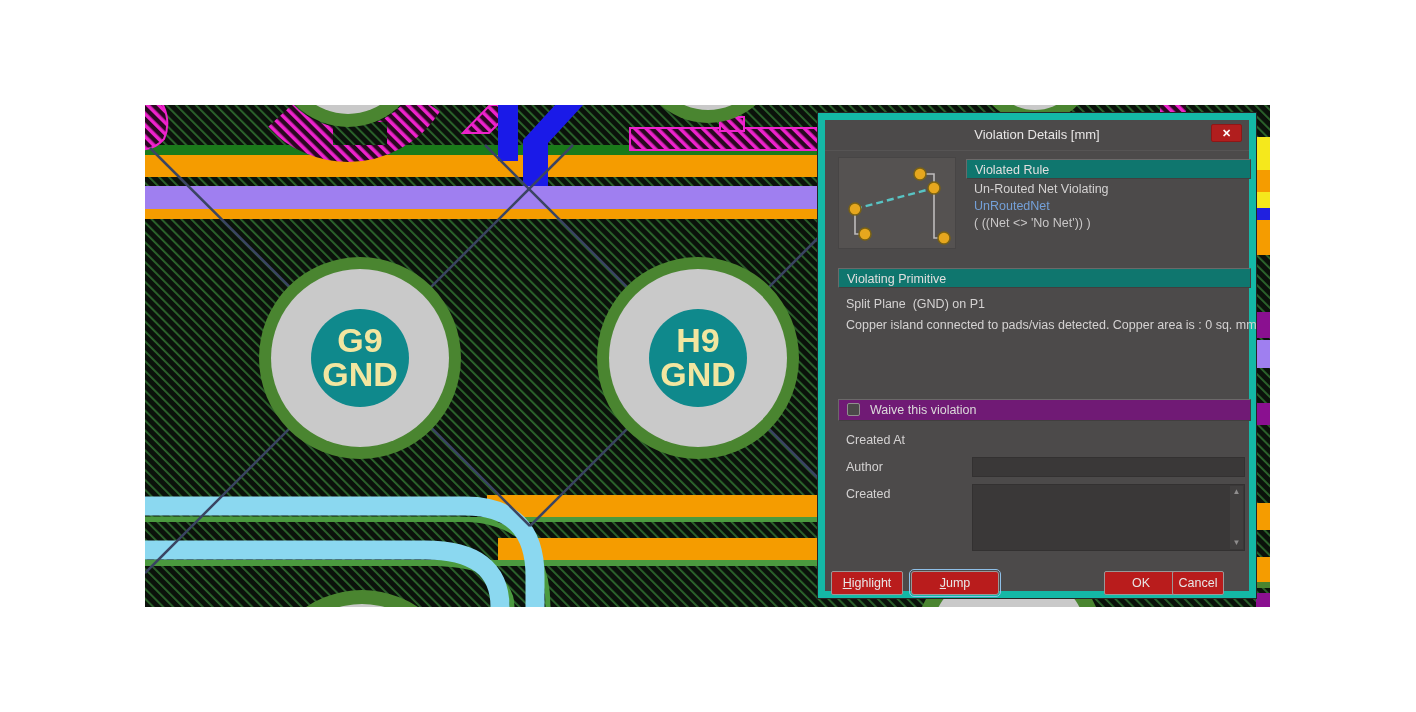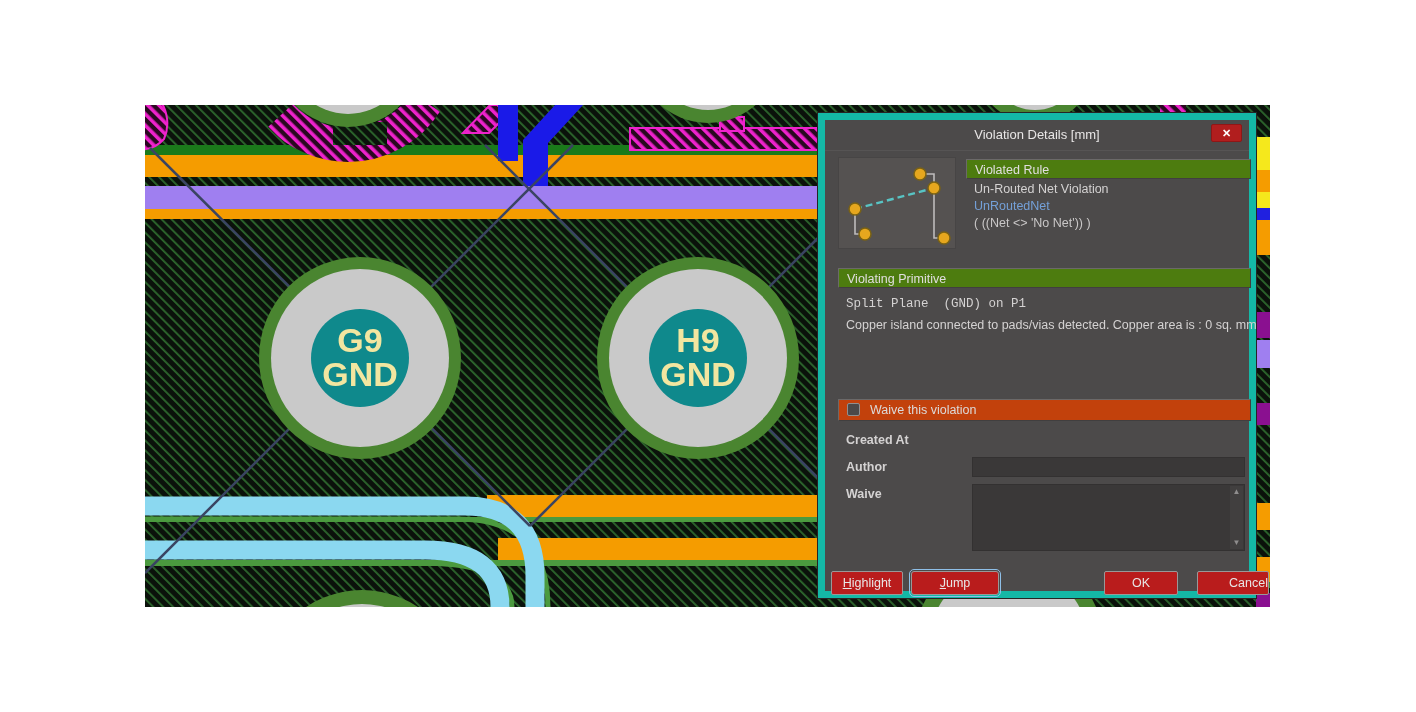--- a/index.html
+++ b/index.html
@@ -12,49 +12,49 @@
   .dialog{position:absolute;left:818px;top:113px;width:438px;height:485px;
           background:#4c4a4a;border:7px solid #14b8a6;box-sizing:border-box;
           box-shadow:0 0 0 1px #262424;color:#d8d6d6;font-size:12.5px;}
   .dlg-title{position:absolute;left:0;top:0;width:100%;height:30px;line-height:30px;
              text-align:center;color:#e8e6e6;font-size:13px;border-bottom:1px solid #565454;}
   .dlg-close{position:absolute;top:4px;right:7px;width:31px;height:18px;background:#b11e1e;
              border:1px solid #8f1616;border-radius:2px;color:#ffffff;font-size:11px;font-weight:bold;
              line-height:17px;text-align:center;cursor:pointer;box-sizing:border-box;}
   .icon-panel{position:absolute;left:13px;top:37px;width:118px;height:92px;background:#555251;
               border:1px solid #474545;box-sizing:border-box;}
-  .sect-hdr{position:absolute;height:20px;line-height:20px;background:#4d7c0f;
+  .sect-hdr{position:absolute;height:20px;line-height:20px;background:#0f766e;
             border:1px solid #6b6969;border-bottom-color:#413f3f;border-right-color:#413f3f;
             box-sizing:border-box;padding-left:8px;color:#e0dede;}
   .hdr-rule{left:141px;top:39px;width:285px;}
   .hdr-prim{left:13px;top:148px;width:413px;}
   .txtline{position:absolute;white-space:pre;color:#d4d2d2;}
   .link{color:#74a0d8;text-align:center;}
-  .waive-bar{position:absolute;left:13px;top:279px;width:413px;height:22px;background:#c2410c;
+  .waive-bar{position:absolute;left:13px;top:279px;width:413px;height:22px;background:#701a75;
              border:1px solid #6b6969;border-bottom-color:#413f3f;border-right-color:#413f3f;
              box-sizing:border-box;}
   .chk{position:absolute;left:8px;top:3px;width:13px;height:13px;background:#4b4949;
        border:1px solid #918f8f;border-radius:2px;box-sizing:border-box;cursor:pointer;}
   .waive-lbl{position:absolute;left:31px;top:0;line-height:20px;color:#dcdada;}
-  .field-lbl{position:absolute;left:21px;color:#d4d2d2;font-weight:bold;}
+  .field-lbl{position:absolute;left:21px;color:#d4d2d2;}
   .inp{position:absolute;background:#3a3838;border:1px solid #333131;box-sizing:border-box;}
   .author-inp{left:147px;top:337px;width:273px;height:20px;}
   .reason-box{left:147px;top:364px;width:273px;height:67px;}
   .sb{position:absolute;right:1px;top:1px;width:13px;height:63px;background:#413f3f;}
   .sb .ar{position:absolute;left:0;width:13px;height:12px;color:#8f8d8d;font-size:8px;
           line-height:12px;text-align:center;cursor:pointer;}
   .sb .up{top:0;} .sb .dn{bottom:0;}
   .btn{position:absolute;top:451px;height:24px;background:#b91c1c;border:1px solid #9a9898;
        border-radius:2px;color:#e8e6e6;font-size:12.5px;text-align:center;line-height:22px;
        box-sizing:border-box;cursor:pointer;}
   .btn .accel{text-decoration:underline;}
   .btn-highlight{left:6px;width:72px;}
   .btn-jump{left:86px;width:88px;outline:1px solid #8fc0e8;outline-offset:1px;border-radius:3px;}
   .btn-ok{left:279px;width:74px;}
-  .btn-cancel{left:372px;width:72px;text-align:right;}
+  .btn-cancel{left:347px;width:52px;}
 </style>
 </head>
 <body>
 
 <div class="page">
 
   <div class="pcb-stage">
     <svg width="1125" height="502" viewBox="0 0 1125 502">
       <defs>
         <pattern id="hg" patternUnits="userSpaceOnUse" width="7" height="7" patternTransform="rotate(-45)">
@@ -174,37 +174,37 @@
           <circle cx="81" cy="16" r="6"></circle>
           <circle cx="95" cy="30" r="6"></circle>
           <circle cx="16" cy="51" r="6"></circle>
           <circle cx="26" cy="76" r="6"></circle>
           <circle cx="105" cy="80" r="6"></circle>
         </g>
       </svg>
     </div>
 
     <div class="sect-hdr hdr-rule">Violated Rule</div>
-    <div class="txtline" style="left:149px;top:62px;">Un-Routed Net Violation</div>
+    <div class="txtline" style="left:149px;top:62px;">Un-Routed Net Violating</div>
     <div class="txtline link" style="left:149px;top:79px;">UnRoutedNet</div>
     <div class="txtline" style="left:149px;top:96px;color:#c9c7c7;">( ((Net &lt;&gt; 'No Net')) )</div>
 
     <div class="sect-hdr hdr-prim">Violating Primitive</div>
-    <div class="txtline" style="left:21px;top:177px;font-family:Liberation Mono, monospace;">Split Plane  (GND) on P1</div>
+    <div class="txtline" style="left:21px;top:177px;">Split Plane  (GND) on P1</div>
     <div class="txtline" style="left:21px;top:198px;">Copper island connected to pads/vias detected. Copper area is : 0 sq. mm</div>
 
     <div class="waive-bar">
       <span class="chk"></span>
       <span class="waive-lbl">Waive this violation</span>
     </div>
 
     <div class="field-lbl" style="top:313px;">Created At</div>
     <div class="field-lbl" style="top:340px;">Author</div>
     <div class="inp author-inp"></div>
-    <div class="field-lbl" style="top:367px;">Waive</div>
+    <div class="field-lbl" style="top:367px;">Created</div>
     <div class="inp reason-box">
       <span></span>
       <span class="sb">
         <span class="ar up">▲</span>
         <span class="ar dn">▼</span>
       </span>
     </div>
 
     <div class="btn btn-highlight"><span class="accel">H</span><span>ighlight</span></div>
     <div class="btn btn-jump"><span class="accel">J</span><span>ump</span></div>

